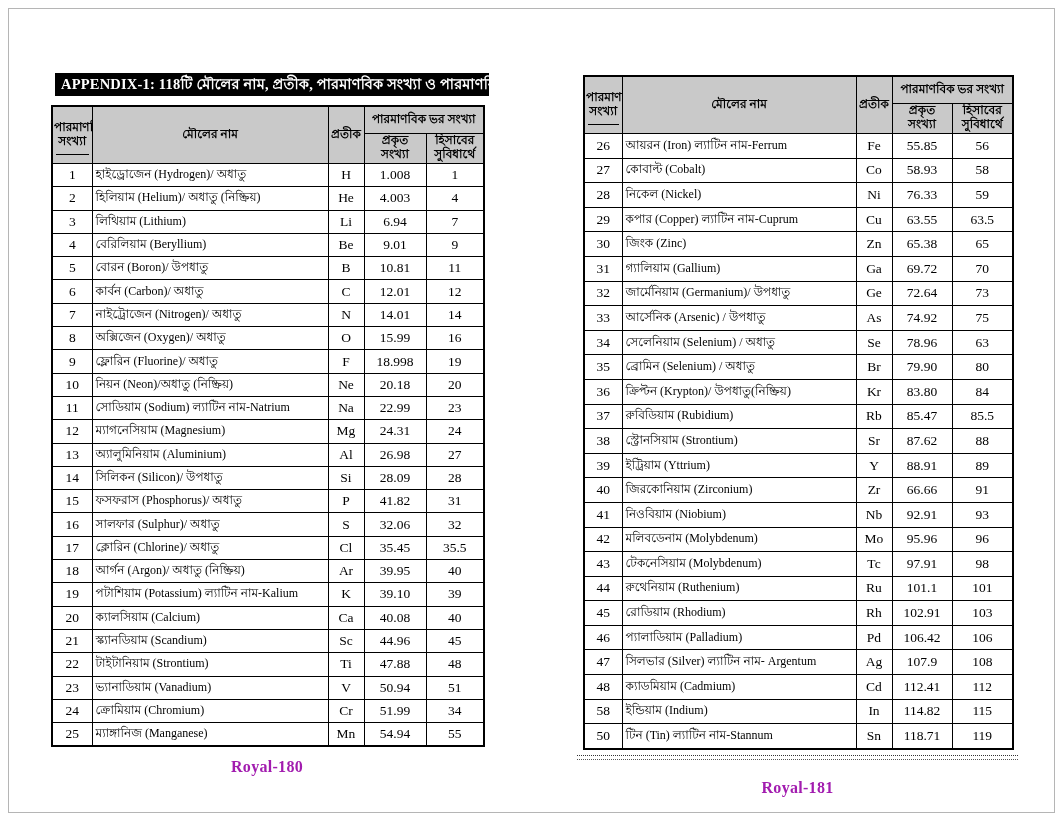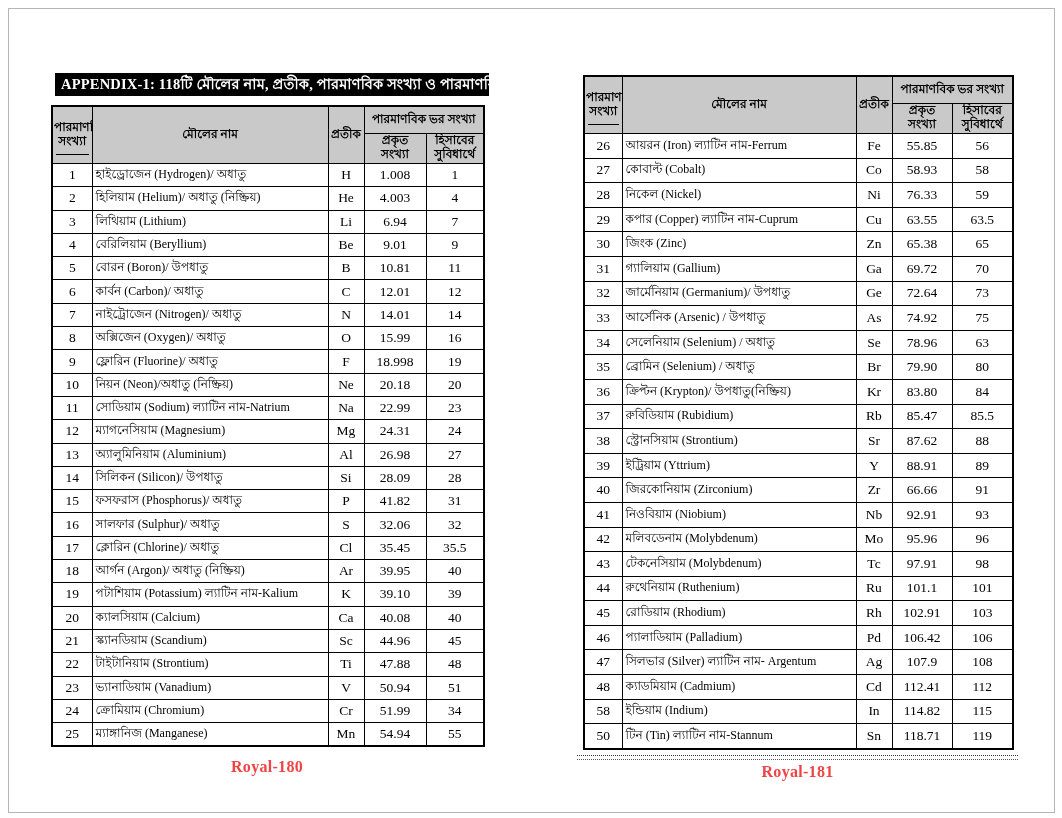--- a/index.html
+++ b/index.html
@@ -44,28 +44,28 @@
     border-bottom:1px solid #000;
   }
   th.th-small{font-size:10.5px;}
 
   td.c-num{text-align:center;font-size:13.5px;padding:0 2px;}
   td.c-name{text-align:left;font-size:12px;padding:0 3px;white-space:nowrap;}
   .page-left tbody td{height:22.3px;}
   .page-right tbody td{height:23.6px;}
 
   .footer{
-    text-align:center;font-weight:bold;font-size:16px;color:#ef4444;
+    text-align:center;font-weight:bold;font-size:16px;color:#a21caf;
     margin-top:11px;letter-spacing:.3px;
   }
   .dotted-sep{
     margin:5px -6px 0 -6px;height:3px;
     border-top:1px dotted #333;border-bottom:1px dotted #555;
   }
-  .page-right .footer{margin-top:3px;}
+  .page-right .footer{margin-top:19px;}
 </style>
 </head>
 <body>
 
 <div class="scan-frame"></div>
 
 <div class="page page-left">
   <div class="appendix-bar">
     <span>APPENDIX-1: 118টি মৌলের নাম, প্রতীক, পারমাণবিক সংখ্যা ও পারমাণবিক ভর সংখ্যা</span>
   </div>

